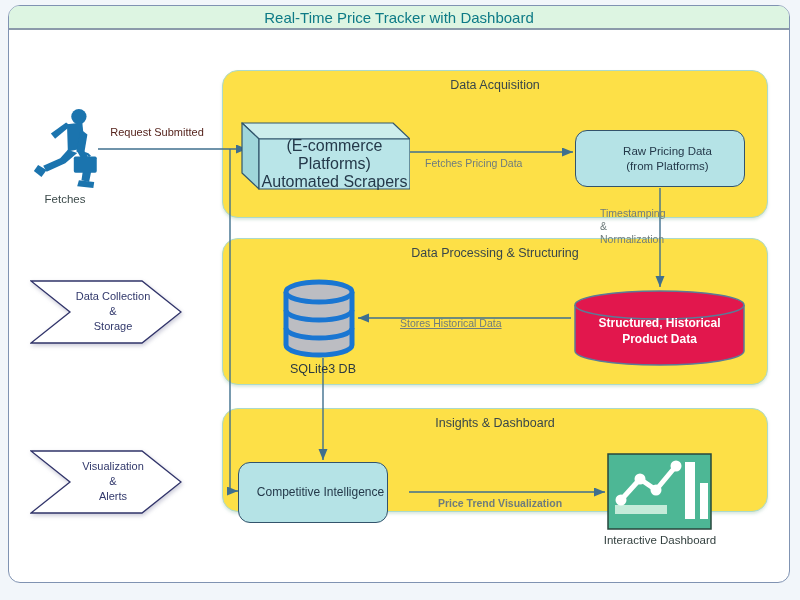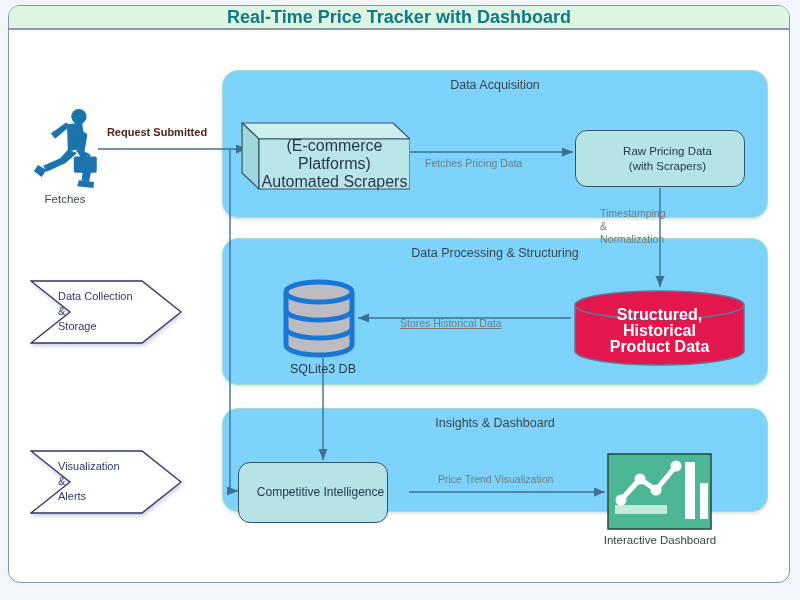--- a/index.html
+++ b/index.html
@@ -2,40 +2,40 @@
 <html><head>
 <meta charset="utf-8">
 <style>
   html,body{margin:0;padding:0;background:#f2f6fa;font-family:"Liberation Sans",sans-serif;}
   .stage{position:relative;width:800px;height:600px;background:#f2f6fa;overflow:hidden;}
   .frame{position:absolute;left:8px;top:5px;width:782px;height:578px;background:#ffffff;
          border:1.5px solid #8093b2;border-radius:12px;box-sizing:border-box;}
   .titlebar{position:absolute;left:0;top:0;width:100%;height:24px;background:#ddf5e2;
             border-bottom:2px solid #8b9aaa;border-radius:10px 10px 0 0;
             display:flex;align-items:center;justify-content:center;box-sizing:border-box;}
-  .titlebar span{color:#0d7a86;font-weight:bold;font-size:18px;}
-  .group{position:absolute;left:222px;width:546px;background:#7dd3fc;border:1px solid #abdacb;
+  .titlebar span{color:#0d7a86;font-weight:normal;font-size:15px;}
+  .group{position:absolute;left:222px;width:546px;background:#fde047;border:1px solid #abdacb;
          border-radius:16px;box-shadow:0 2px 3px rgba(150,190,170,.35);box-sizing:border-box;}
   .gtitle{position:absolute;top:7px;left:0;width:100%;text-align:center;font-size:12.5px;color:#38464a;}
   svg.edges{position:absolute;left:0;top:0;width:800px;height:600px;pointer-events:none;}
   .edge{stroke:#3f6f8e;stroke-width:1.4;fill:none;}
   .node{position:absolute;display:flex;flex-direction:column;align-items:center;justify-content:center;
         text-align:center;color:#24394a;box-sizing:border-box;}
   .cyanbox{background:#b5e3e6;border:1.3px solid #33536b;border-radius:12px;}
   .node .l{display:block;line-height:15px;font-size:11.5px;padding-left:15px;}
   .boxtext{position:absolute;display:flex;flex-direction:column;align-items:center;justify-content:center;
            text-align:center;color:#24394a;}
   .elabel{position:absolute;text-align:left;font-size:10.5px;color:#6f7c7c;}
   .elabel .ln{display:block;line-height:13px;}
   .nlabel{position:absolute;text-align:center;font-size:11.5px;color:#3c4a4a;}
-  .reqlabel{position:absolute;text-align:center;font-size:11px;font-weight:bold;color:#55231c;}
+  .reqlabel{position:absolute;text-align:center;font-size:11px;font-weight:normal;color:#55231c;}
   .cylname{position:absolute;display:flex;flex-direction:column;align-items:center;justify-content:center;
-           color:#ffffff;font-weight:bold;font-size:16px;text-align:center;}
+           color:#ffffff;font-weight:bold;font-size:12px;text-align:center;}
   .cylname .l{display:block;line-height:16px;}
-  .chevtext{position:absolute;font-size:11px;color:#31386b;}
+  .chevtext{position:absolute;text-align:center;font-size:11px;color:#31386b;}
   .chevtext .l{display:block;line-height:15px;}
   .chev{filter:drop-shadow(1px 2px 2px rgba(100,100,140,.35));}
 </style>
 </head>
 <body>
 
 <div class="stage">
 
   <div class="frame">
     <div class="titlebar">
@@ -93,21 +93,21 @@
     </g>
   </svg>
   <div class="boxtext" style="left:259px;top:139px;width:151px;height:50px;">
     <span class="l">(E-commerce Platforms)</span>
     <span class="l">Automated Scrapers</span>
   </div>
   <div class="elabel" style="left:425px;top:157px;width:150px;">Fetches Pricing Data</div>
 
   <div class="node cyanbox" style="left:575px;top:130px;width:170px;height:57px;">
     <span class="l">Raw Pricing Data</span>
-    <span class="l">(with Scrapers)</span>
+    <span class="l">(from Platforms)</span>
   </div>
   <div class="elabel" style="left:600px;top:207px;width:120px;">
     <span class="ln">Timestamping</span>
     <span class="ln">&amp;</span>
     <span class="ln">Normalization</span>
   </div>
 
   <svg style="position:absolute;left:282px;top:279px;" width="74" height="80" viewBox="0 0 74 80">
     <g stroke="#1976d2" stroke-width="5" fill="#bcbdc2">
       <path d="M4,13 L4,66 A33,10 0 0 0 70,66 L70,13"></path>
@@ -126,21 +126,21 @@
     </g>
   </svg>
   <div class="cylname" style="left:586px;top:303px;width:147px;height:56px;">
     <span class="l">Structured, Historical</span>
     <span class="l">Product Data</span>
   </div>
 
   <div class="node cyanbox" style="left:238px;top:462px;width:150px;height:61px;">
     <span class="l" style="font-size:12px;">Competitive Intelligence</span>
   </div>
-  <div class="elabel" style="left:438px;top:473px;width:140px;">Price Trend Visualization</div>
+  <div class="elabel" style="left:438px;top:497px;width:140px;font-weight:bold;">Price Trend Visualization</div>
 
   <svg style="position:absolute;left:607px;top:453px;" width="105" height="77" viewBox="0 0 105 77">
     <rect x="1" y="1" width="103" height="75" fill="#4db795" stroke="#27473c" stroke-width="1.5"></rect>
     <rect x="8" y="52" width="52" height="9" fill="#c4ebd9"></rect>
     <polyline points="14,47 33,26 49,37 69,13" stroke="#ffffff" stroke-width="5" fill="none" stroke-linecap="round" stroke-linejoin="round"></polyline>
     <circle cx="14" cy="47" r="5.5" fill="#ffffff"></circle>
     <circle cx="33" cy="26" r="5.5" fill="#ffffff"></circle>
     <circle cx="49" cy="37" r="5.5" fill="#ffffff"></circle>
     <circle cx="69" cy="13" r="5.5" fill="#ffffff"></circle>
     <rect x="78" y="9" width="10" height="57" fill="#ffffff"></rect>

